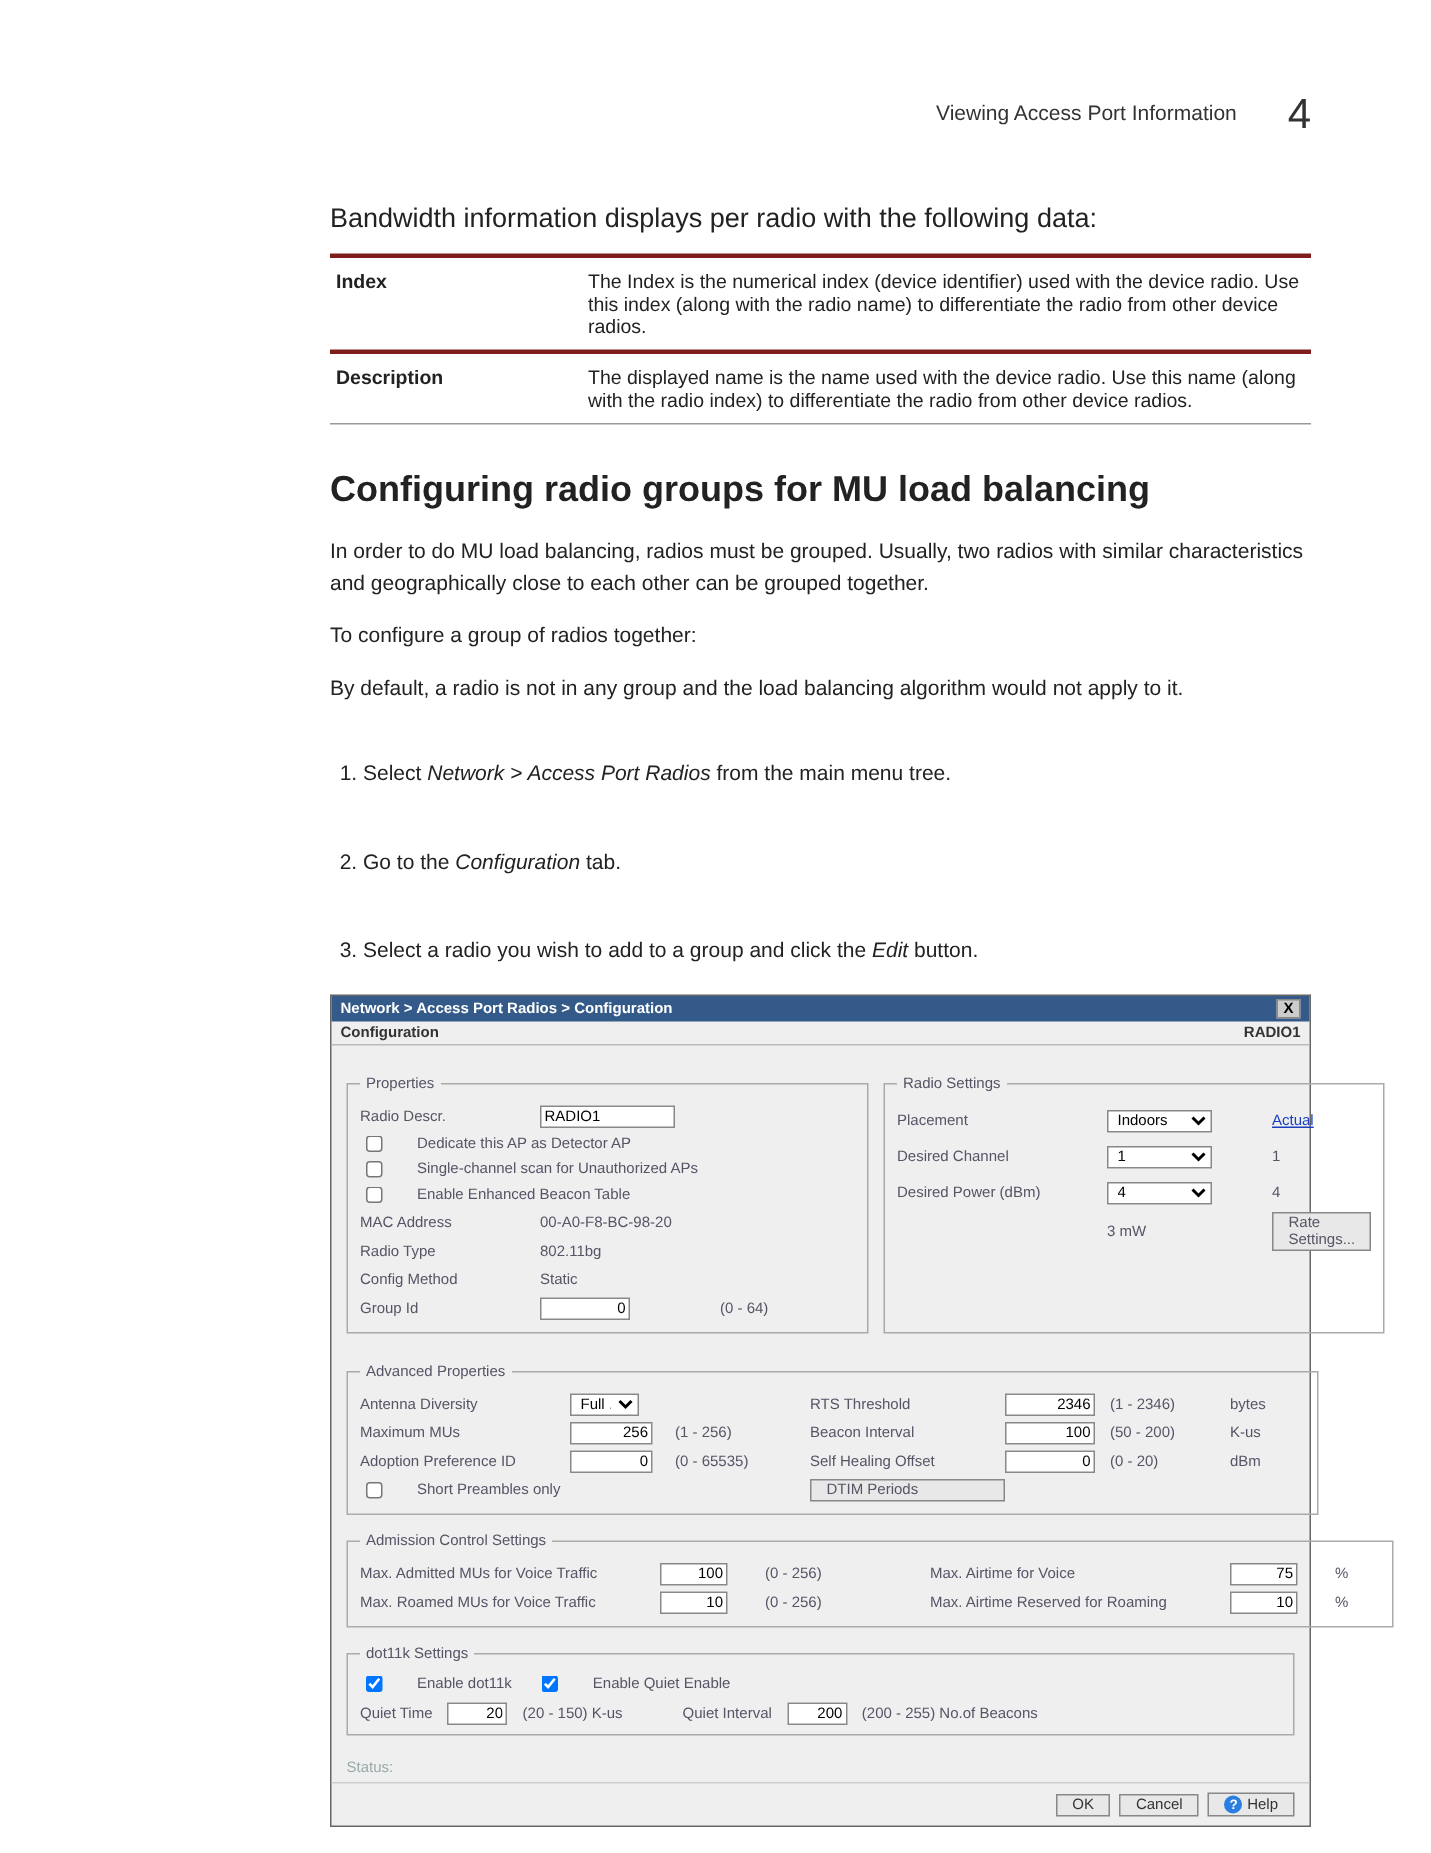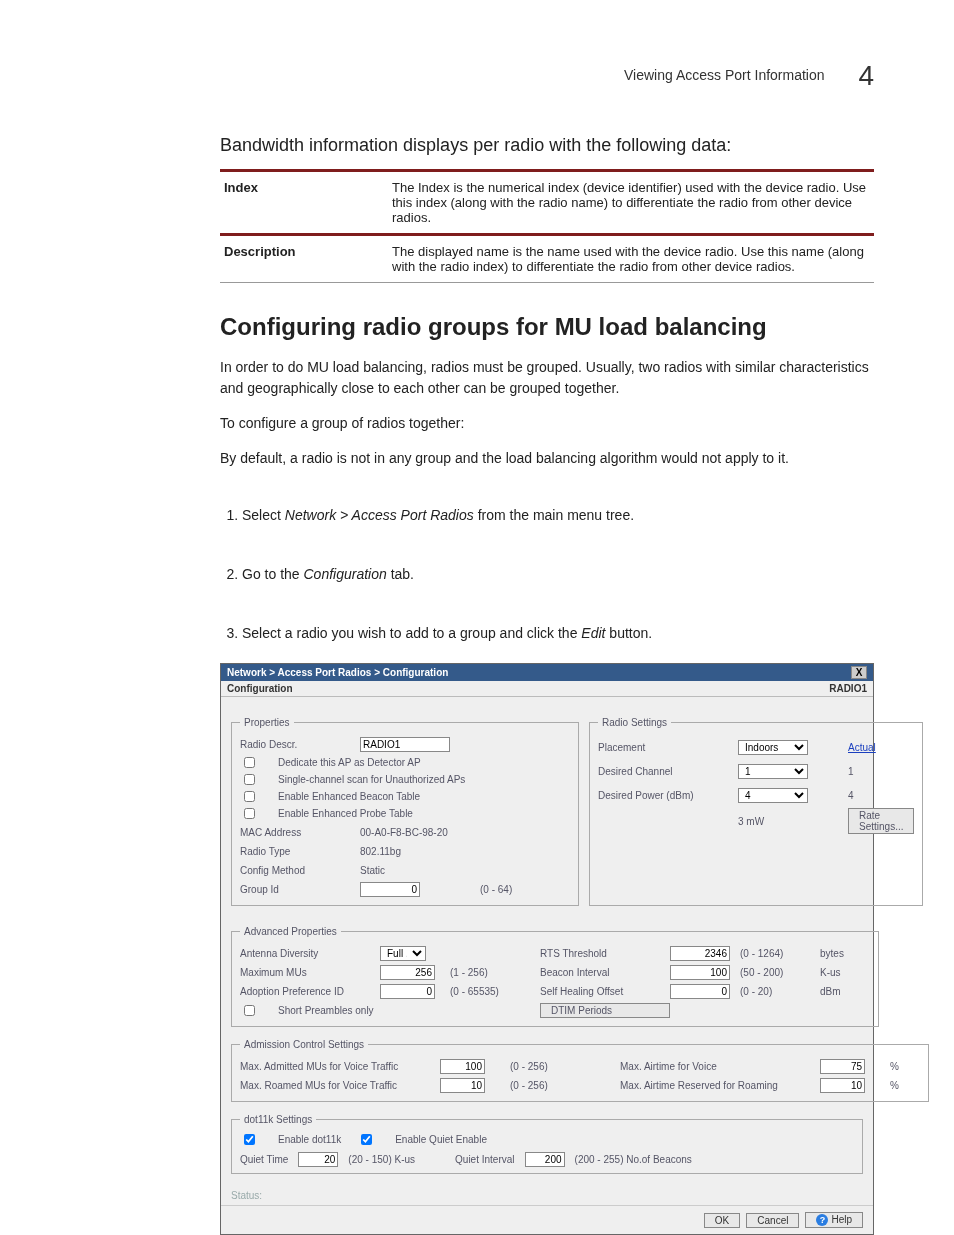--- a/index.html
+++ b/index.html
@@ -183,24 +183,20 @@
               <span>Dedicate this AP as Detector AP</span>
             </label>
           <label class="ck">
               <input type="checkbox" style="">
               <span>Single-channel scan for Unauthorized APs</span>
             </label>
           <label class="ck">
               <input type="checkbox" style="">
               <span>Enable Enhanced Beacon Table</span>
             </label>
-          <label class="ck">
-              <input type="checkbox" style="">
-              <span>Enable Enhanced Probe Table</span>
-            </label>
           <div class="row">
               <span>MAC Address</span>
               <span>00-A0-F8-BC-98-20</span>
             </div>
           <div class="row">
               <span>Radio Type</span>
               <span>802.11bg</span>
             </div>
           <div class="row">
               <span>Config Method</span>
@@ -239,21 +235,21 @@
       </div>
 
       <fieldset>
         <legend>Advanced Properties</legend>
         <div class="row3">
           <span>Antenna Diversity</span>
           <select class="sel" style="width:46px"><option>Full ...</option></select>
           <span></span>
           <span>RTS Threshold</span>
           <input class="tx" value="2346" style="">
-          <span>(0 - 1264)</span>
+          <span>(1 - 2346)</span>
           <span>bytes</span>
         </div>
         <div class="row3">
           <span>Maximum MUs</span>
           <input class="tx" style="width: 55px;" value="256">
           <span>(1 - 256)</span>
           <span>Beacon Interval</span>
           <input class="tx" value="100" style="">
           <span>(50 - 200)</span>
           <span>K-us</span>

